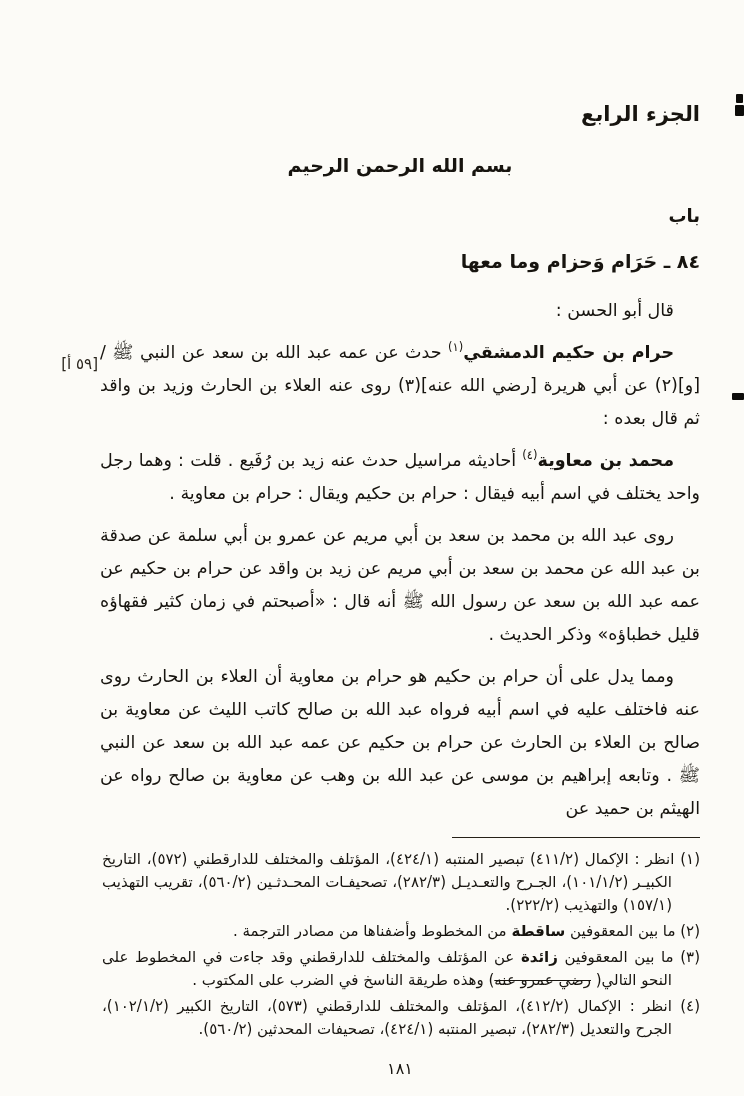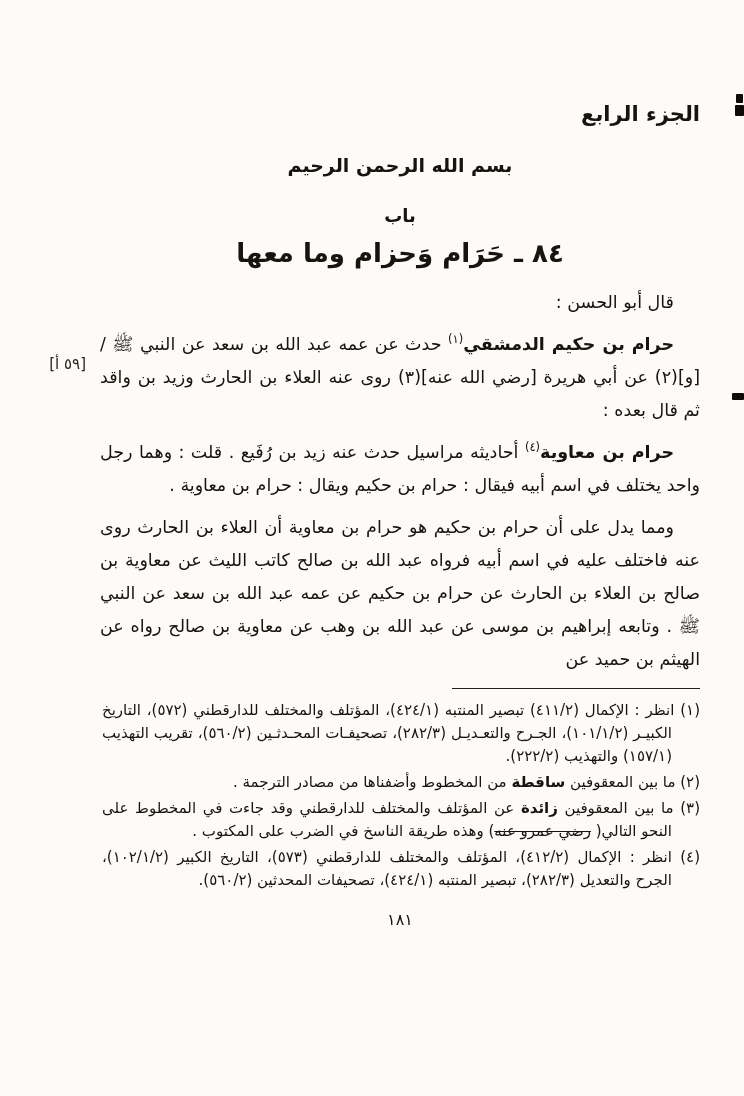--- a/index.html
+++ b/index.html
@@ -29,46 +29,45 @@
     margin: 0 0 24px 0;
   }
   .basmala {
     font-size: 19px; font-weight: bold;
     text-align: center;
     line-height: 26px;
     margin: 16px 0 26px 0;
   }
   .chapter-word {
     font-size: 18px; font-weight: bold;
-    text-align: center;
     line-height: 24px;
-    margin: 0 0 12px 0;
+    margin: 0 0 20px 0;
   }
   .entry-heading {
-    font-size: 26px; font-weight: bold;
-    text-align: center;
+    font-size: 19px; font-weight: bold;
+    text-align: right;
     line-height: 26px;
     margin: 0 0 20px 0;
   }
   .para {
     font-size: 17.5px;
     line-height: 33px;
     text-align: justify;
     margin: 0 0 9px 0;
     text-indent: 26px;
   }
   .para .name { font-weight: bold; }
   sup.fnref {
     font-size: 11.5px;
     line-height: 0;
     vertical-align: 7px;
   }
   .folio {
     position: absolute;
-    top: 352px; left: 40px;
+    top: 352px; left: 52px;
     width: 46px;
     font-size: 15px;
     line-height: 25px;
     text-align: right;
     color: #2a251d;
   }
   .fnrule {
     margin: 12px 0 10px 0;
     width: 248px;
     border-top: 1.6px solid #262118;
@@ -118,22 +117,23 @@
     <div class="basmala">بسم الله الرحمن الرحيم</div>
 
     <div class="chapter-word">باب</div>
 
     <div class="entry-heading">٨٤ ـ حَرَام وَحزام وما معها</div>
 
     <p class="para"><span>قال أبو الحسن :</span></p>
 
     <p class="para"><span class="name">حرام بن حكيم الدمشقي</span><sup class="fnref">(١)</sup><span> حدث عن عمه عبد الله بن سعد عن النبي ﷺ / [و](٢) عن أبي هريرة [رضي الله عنه](٣) روى عنه العلاء بن الحارث وزيد بن واقد ثم قال بعده :</span></p>
 
-    <p class="para"><span class="name">حرام بن معاوية</span><sup class="fnref">(٤)</sup><span> أحاديثه مراسيل حدث عنه زيد بن رُفَيع . قلت : وهما رجل واحد يختلف في اسم أبيه فيقال : حرام بن حكيم ويقال : حرام بن معاوية .</span></p>
+    <p class="para"><span class="name">محمد بن معاوية</span><sup class="fnref">(٤)</sup><span> أحاديثه مراسيل حدث عنه زيد بن رُفَيع . قلت : وهما رجل واحد يختلف في اسم أبيه فيقال : حرام بن حكيم ويقال : حرام بن معاوية .</span></p>
 
+    <p class="para"><span>روى عبد الله بن محمد بن سعد بن أبي مريم عن عمرو بن أبي سلمة عن صدقة بن عبد الله عن محمد بن سعد بن أبي مريم عن زيد بن واقد عن حرام بن حكيم عن عمه عبد الله بن سعد عن رسول الله ﷺ أنه قال : «أصبحتم في زمان كثير فقهاؤه قليل خطباؤه» وذكر الحديث .</span></p>
 
     <p class="para"><span>ومما يدل على أن حرام بن حكيم هو حرام بن معاوية أن العلاء بن الحارث روى عنه فاختلف عليه في اسم أبيه فرواه عبد الله بن صالح كاتب الليث عن معاوية بن صالح بن العلاء بن الحارث عن حرام بن حكيم عن عمه عبد الله بن سعد عن النبي ﷺ . وتابعه إبراهيم بن موسى عن عبد الله بن وهب عن معاوية بن صالح رواه عن الهيثم بن حميد عن</span></p>
 
     <div class="fnrule"></div>
 
     <div class="footnotes">
 
       <p class="fn"><span class="fnnum">(١)</span> <span>انظر : الإكمال (٤١١/٢) تبصير المنتبه (٤٢٤/١)، المؤتلف والمختلف للدارقطني (٥٧٢)، التاريخ الكبيـر (١٠١/١/٢)، الجـرح والتعـديـل (٢٨٢/٣)، تصحيفـات المحـدثـين (٥٦٠/٢)، تقريب التهذيب (١٥٧/١) والتهذيب (٢٢٢/٢).</span></p>
 
       <p class="fn"><span class="fnnum">(٢)</span> <span>ما بين المعقوفين </span><span class="bold">ساقطة</span><span> من المخطوط وأضفناها من مصادر الترجمة .</span></p>

